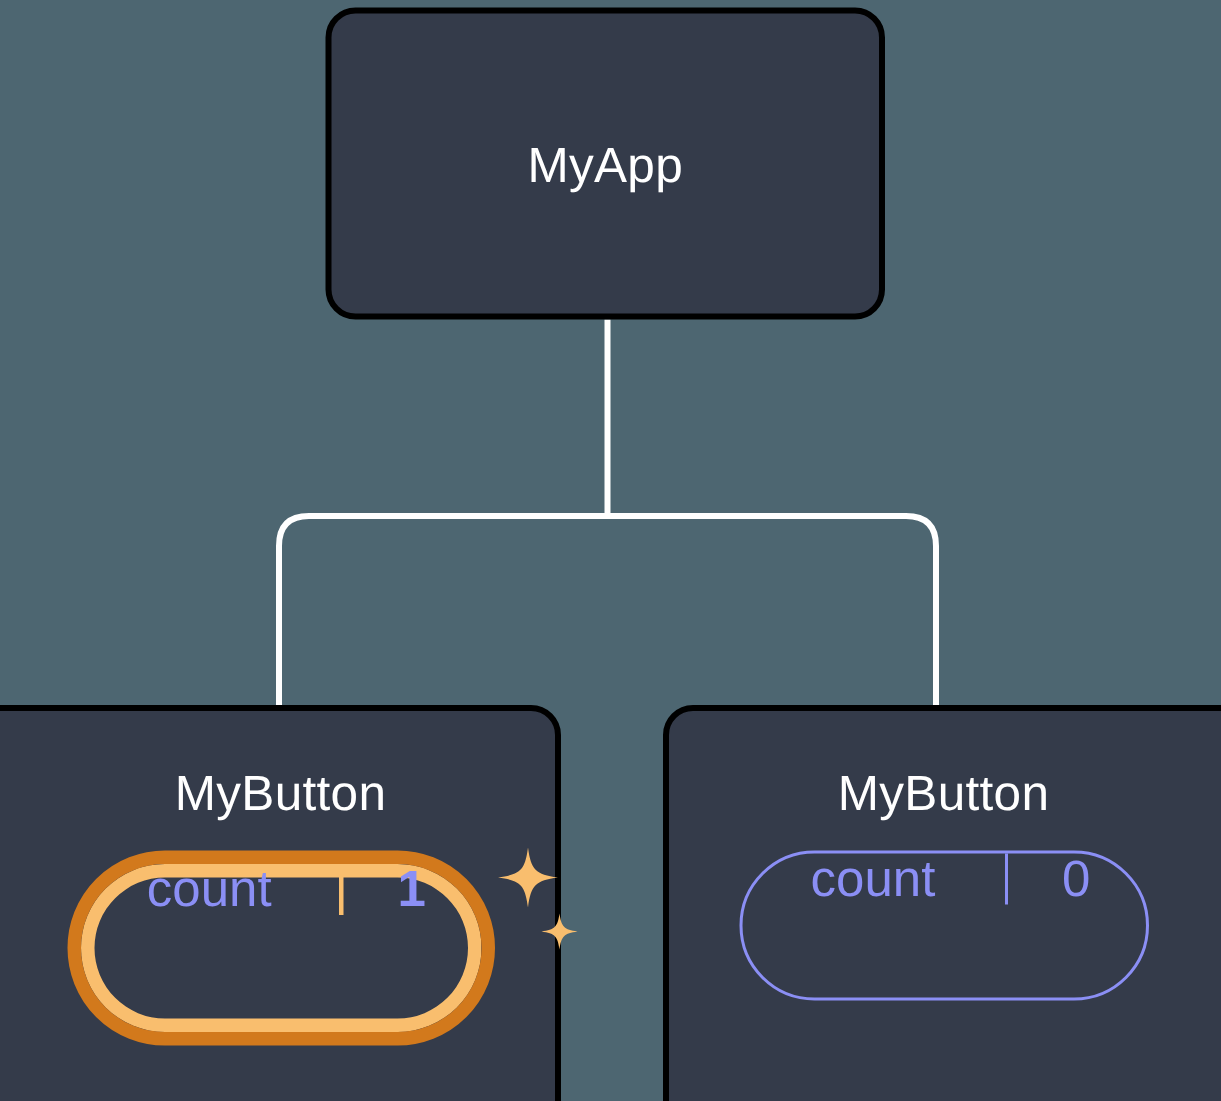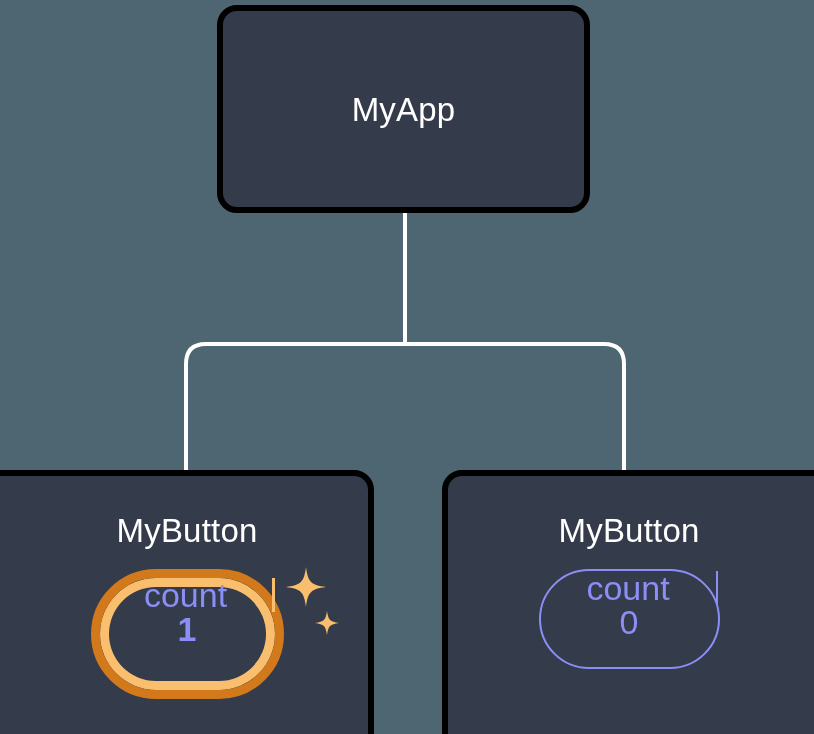--- a/index.html
+++ b/index.html
@@ -29,21 +29,21 @@
     width: 814px;
     height: 734px;
     pointer-events: none;
   }
 
   
   .node {
     position: absolute;
     box-sizing: border-box;
     background: #343b4a;
-    border: 6px solid #000000;
+    border: 4px solid #000000;
     border-radius: 20px;
     display: flex;
     flex-direction: column;
     align-items: center;
   }
   .node-title {
     color: #ffffff;
     font-size: 33px;
     font-weight: 400;
     letter-spacing: 0.2px;
@@ -83,24 +83,23 @@
     position: relative;
     margin-top: 22px;
     display: flex;
   }
   #node-child-0 .pill-wrap { margin-left: 22px; }
   #node-child-1 .pill-wrap { margin-right: 22px; }
 
   .pill {
     box-sizing: border-box;
     display: flex;
-    align-items: center;
+    align-items: flex-start;
     border-radius: 999px;
     background: #343b4a;
-    flex-direction: column;
   }
   .pill-key, .pill-val {
     display: flex;
     align-items: center;
     justify-content: center;
     line-height: 1;
   }
 
   
   .pill.plain {

